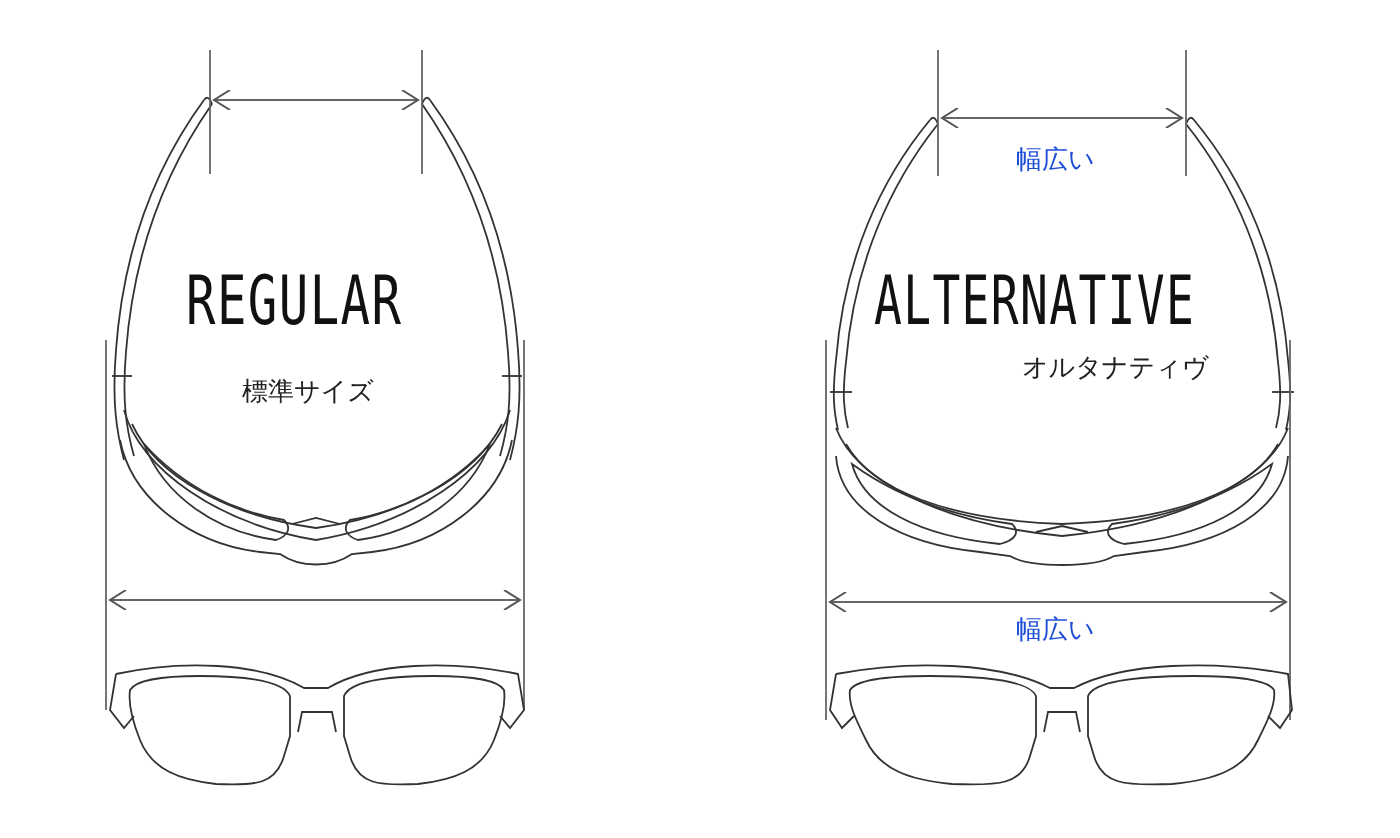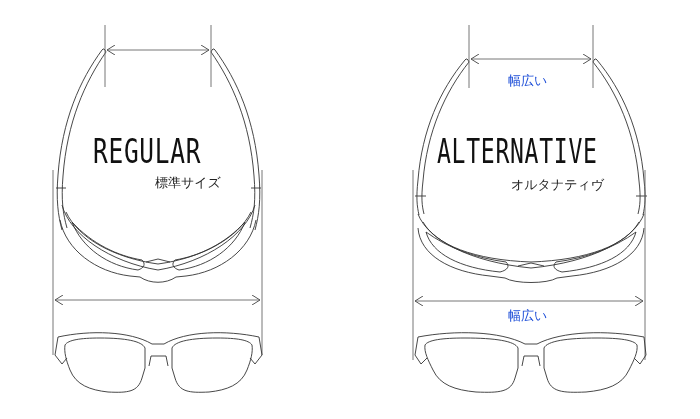--- a/index.html
+++ b/index.html
@@ -117,18 +117,18 @@
 
       <path d="M425,345 C428,340 442,338 465,338 C495,338 515,341 518,348 L518,368 L515,378 C511,392 500,393 476,392 C455,390 440,385 433,370 C428,360 424,352 425,345 Z"></path>
 
       <path d="M637,345 C634,340 620,338 597,338 C567,338 547,341 544,348 L544,368 L547,378 C551,392 562,393 586,392 C607,390 622,385 629,370 C634,360 638,352 637,345 Z"></path>
       <path d="M522,366 L524,356 L538,356 L540,366"></path>
     </g>
   </g>
 </svg>
 
 <div class="title" style="left:93px; top:134px; font-size:34px; transform:scaleX(0.72); width:136px; text-align:center; transform-origin:left top;">REGULAR</div>
-<div class="subtitle" style="left:121px; top:176px;margin-left:34px;">標準サイズ</div>
+<div class="subtitle" style="left:121px; top:190px;">標準サイズ</div>
 
 <div class="dim-label" style="left:508px; top:74px;">幅広い</div>
 <div class="title" style="left:437px; top:134px; font-size:34px; transform:scaleX(0.68); width:272px; text-align:left; transform-origin:left top;">ALTERNATIVE</div>
 <div class="subtitle" style="left:475px; top:178px;margin-left:36px;">オルタナティヴ</div>
 <div class="dim-label" style="left:508px; top:309px;">幅広い</div>
 
 </body></html>

